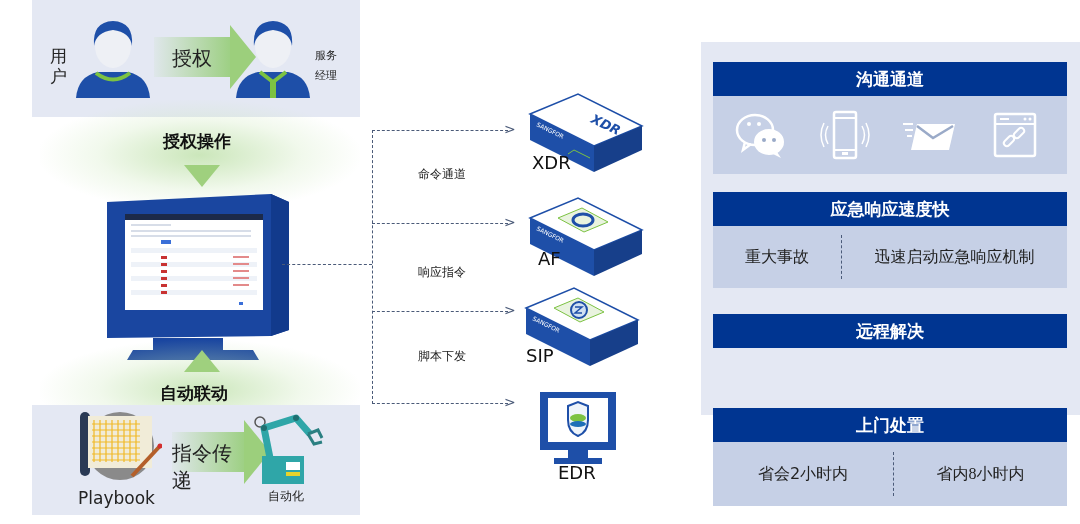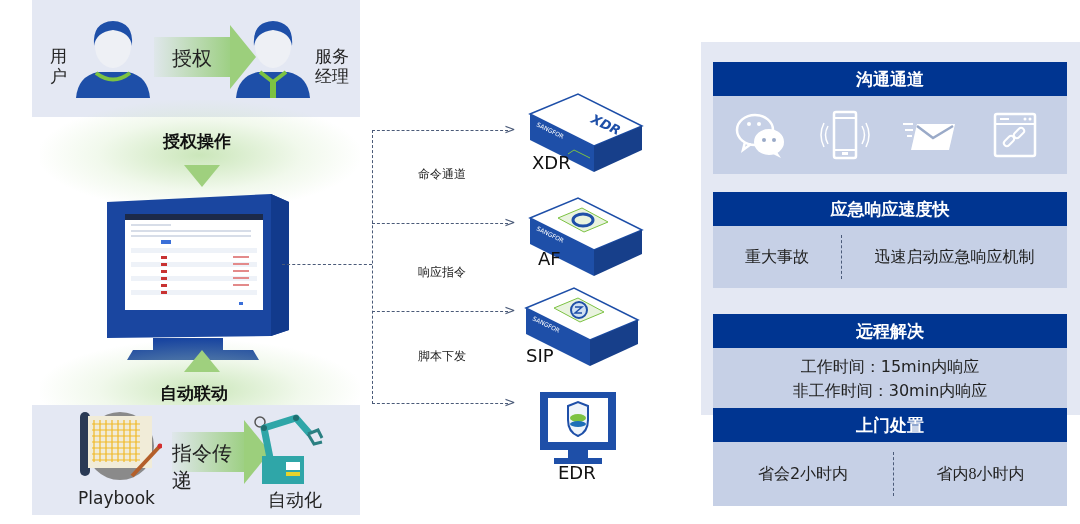--- a/index.html
+++ b/index.html
@@ -51,21 +51,21 @@
 </div>
 
 <svg class="abs" style="left:232px; top:16px;" width="82" height="82" viewBox="0 0 82 82">
   <path d="M4 82 Q6 60 26 56 L56 56 Q76 60 78 82 Z" fill="#1e4fa8"></path>
   <path d="M28 56 L41 66 L54 56" stroke="#7cc242" stroke-width="4" fill="none"></path>
   <rect x="38" y="64" width="6" height="18" fill="#7cc242"></rect>
   <ellipse cx="41" cy="30" rx="18" ry="22" fill="#eef0f5"></ellipse>
   <path d="M22 30 Q20 6 41 5 Q62 6 60 30 Q58 16 41 14 Q24 16 22 30 Z" fill="#1e4fa8"></path>
 </svg>
 
-<div class="label" style="left:315px; top:46px; font-size:17px; line-height:20px;">
+<div class="label" style="left:315px; top:46px; font-size:11px; line-height:20px;">
   <div>服务</div>
   <div>经理</div>
 </div>
 
 <div class="glow" style="left:40px; top:100px; width:320px; height:110px;"></div>
 <div class="label bold" style="left:163px; top:130px;">授权操作</div>
 <div class="arrow-down" style="left:184px; top:165px;"></div>
 
 <svg class="abs" style="left:103px; top:190px;" width="190" height="175" viewBox="0 0 190 175">
   <polygon points="4,12 168,4 186,12 186,140 168,146 4,148" fill="#1a46a0"></polygon>
@@ -143,21 +143,21 @@
 <svg class="abs" style="left:250px; top:414px;" width="80" height="70" viewBox="0 0 80 70">
   <circle cx="10" cy="8" r="5" fill="none" stroke="#555" stroke-width="1.5"></circle>
   <rect x="12" y="42" width="42" height="28" fill="#2fa6a8"></rect>
   <rect x="36" y="48" width="14" height="8" fill="#ffffff"></rect>
   <rect x="36" y="58" width="14" height="4" fill="#e8d32a"></rect>
   <polyline points="20,44 14,14 46,4 60,20" fill="none" stroke="#2fa6a8" stroke-width="7" stroke-linejoin="round"></polyline>
   <circle cx="14" cy="14" r="3" fill="#1f6f70"></circle>
   <circle cx="46" cy="4" r="3" fill="#1f6f70"></circle>
   <path d="M58 20 l10 -4 l4 8 M58 20 l6 10 l8 -2" fill="none" stroke="#2a7f81" stroke-width="3"></path>
 </svg>
-<div class="label" style="left:268px; top:488px; font-size:18px;">自动化</div>
+<div class="label" style="left:268px; top:488px; font-size:12px;">自动化</div>
 
 <div class="dash-h" style="left:282px; top:264px; width:90px;"></div>
 <div class="dash-v" style="left:372px; top:130px; height:274px;"></div>
 <div class="dash-h" style="left:372px; top:130px; width:136px;"></div>
 <div class="chev" style="left:504px; top:121px;">&gt;</div>
 <div class="dash-h" style="left:372px; top:223px; width:136px;"></div>
 <div class="chev" style="left:504px; top:214px;">&gt;</div>
 <div class="dash-h" style="left:372px; top:311px; width:136px;"></div>
 <div class="chev" style="left:504px; top:302px;">&gt;</div>
 <div class="dash-h" style="left:372px; top:403px; width:136px;"></div>
@@ -257,24 +257,20 @@
       <div class="split">
         <div style="width:128px;">重大事故</div>
         <div class="vdash"></div>
         <div style="flex:1;">迅速启动应急响应机制</div>
       </div>
     </div>
   </div>
 
   <div class="card" style="top:272px;">
     <div class="card-head">远程解决</div>
-    <div class="card-body" style="height:60px; padding-top:7px; text-align:center; font-size:16px; line-height:24px;">
-      <div>工作时间：15min内响应</div>
-      <div>非工作时间：30min内响应</div>
-    </div>
   </div>
 
   <div class="card" style="top:366px;">
     <div class="card-head">上门处置</div>
     <div class="card-body" style="height:64px;">
       <div class="split">
         <div style="width:180px;">省会2小时内</div>
         <div class="vdash"></div>
         <div style="flex:1;font-family:Liberation Serif, serif;">省内8小时内</div>
       </div>

